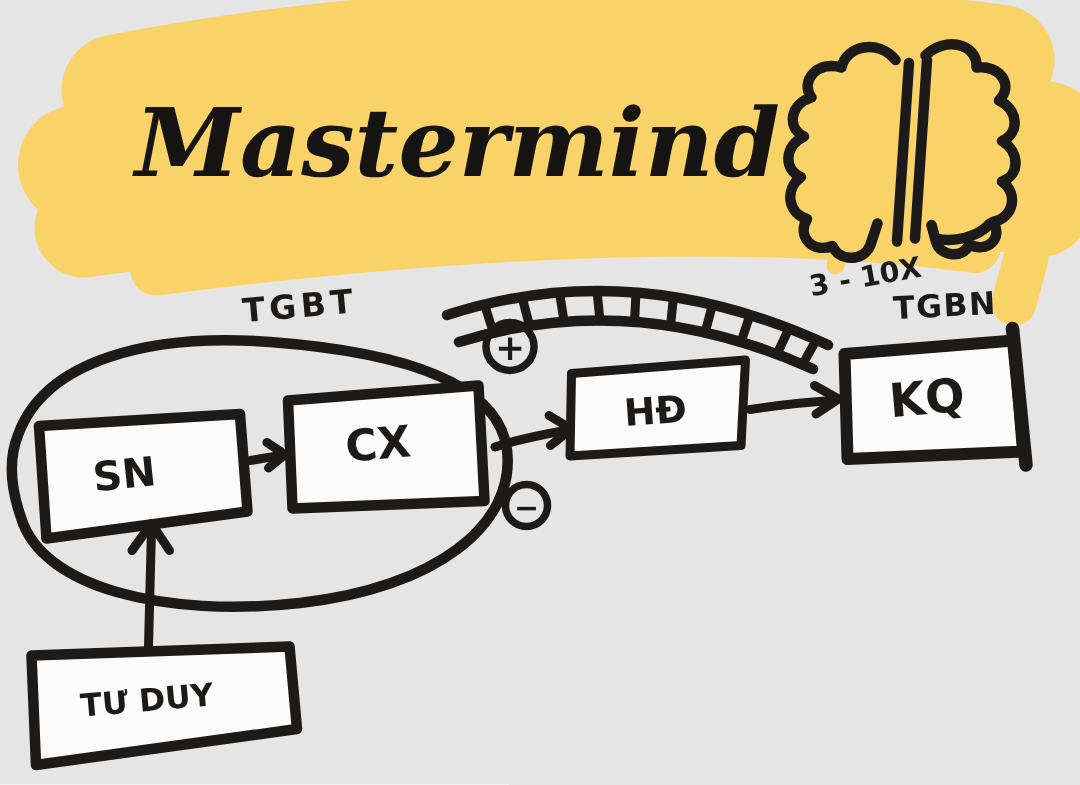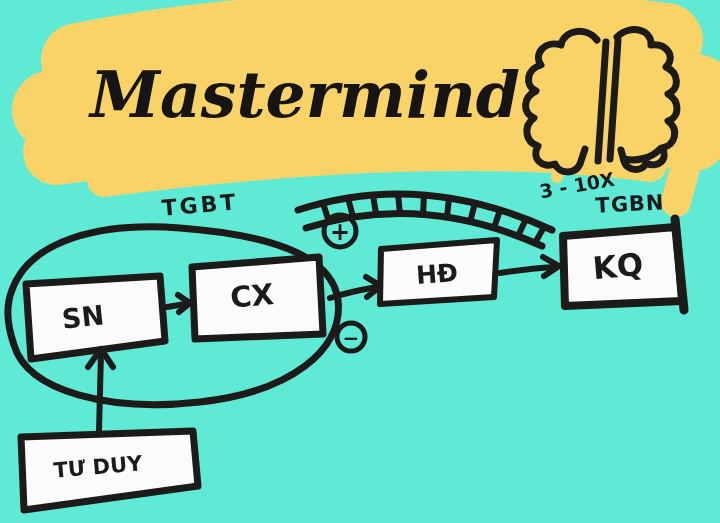--- a/index.html
+++ b/index.html
@@ -1,16 +1,16 @@
 <!DOCTYPE html>
 <html><head>
 <meta charset="utf-8">
 <style>
   html,body{margin:0;padding:0;background:#FAFAFB;}
-  .stage{position:relative;width:720px;height:523px;background:#5eead4;overflow:hidden;
+  .stage{position:relative;width:720px;height:523px;background:#e5e5e5;overflow:hidden;
          font-family:"DejaVu Sans",sans-serif;}
   svg{display:block;}
   .ink-stroke{stroke:#1C1B1A;fill:none;stroke-linecap:round;stroke-linejoin:round;}
   .ink-fillbox{fill:#FBFBFC;stroke:#1C1B1A;stroke-linejoin:round;stroke-linecap:round;}
   .hl{stroke:#F9D368;fill:none;stroke-linecap:round;}
   .hand{font-family:"DejaVu Sans",sans-serif;font-weight:bold;fill:#1C1B1A;}
   .script{font-family:"DejaVu Serif",serif;font-style:italic;font-weight:bold;fill:#161514;}
 </style>
 </head>
 <body>

